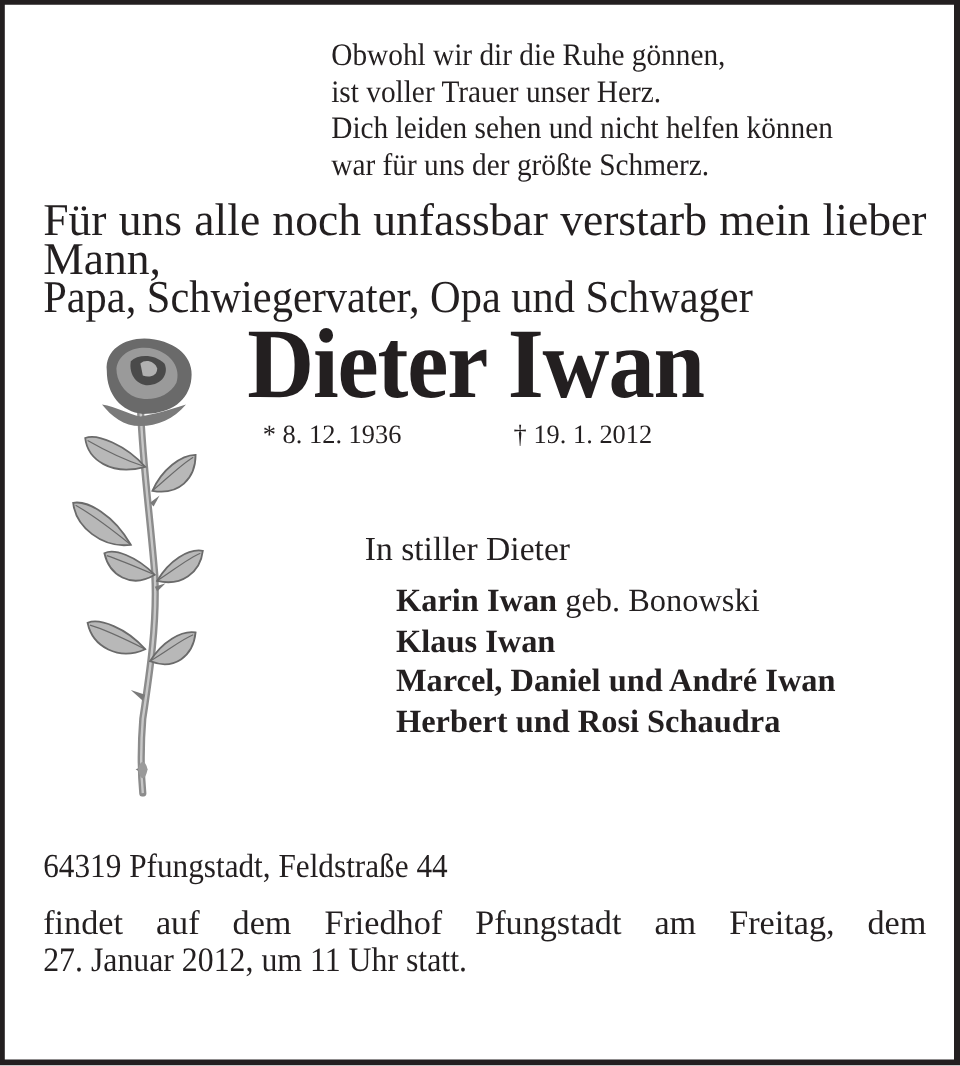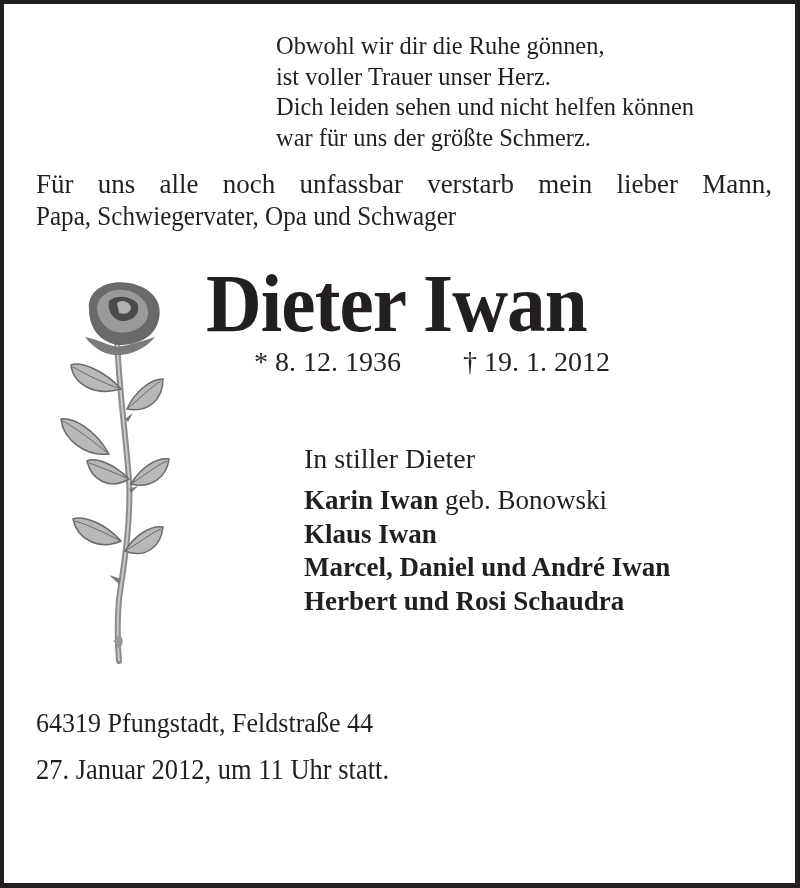--- a/index.html
+++ b/index.html
@@ -18,49 +18,49 @@
 
     .poem {
       position: absolute; left: 272px; top: 27px;
       font-size: 26px; line-height: 30.5px;
       transform-origin: 0 0; transform: scaleX(0.94);
     }
     .poem div { white-space: nowrap; }
 
     .intro {
       position: absolute; left: 32px; top: 164px; width: 736px;
-      font-size: 27px; line-height: 32px;
+      font-size: 38px; line-height: 32px;
     }
     .intro .justify { text-align: justify; text-align-last: justify; white-space: normal; }
     .intro .line2 { white-space: nowrap; transform-origin: 0 0; transform: scaleX(0.93); }
 
     .name {
       position: absolute; left: 202px; top: 251px;
       font-size: 83px; font-weight: bold; line-height: 96px;
       letter-spacing: -1px;
       transform-origin: 0 0; transform: scaleX(0.93);
     }
     .dates {
       position: absolute; left: 215px; top: 341px;
-      font-size: 28px; line-height: 34px; margin-left: 35px;
+      font-size: 22px; line-height: 34px;
     }
     .dates .birth { display: inline-block; width: 209px; }
 
     .rose { position: absolute; left: 55px; top: 275px; width: 112px; height: 385px; }
 
     .mourning {
       position: absolute; left: 300px; top: 438px;
       font-size: 28px; line-height: 34px;
     }
     .family {
       position: absolute; left: 300px; top: 480px;
       font-size: 27px; line-height: 33.5px;
     }
     .family div { white-space: nowrap; }
-    .family b { font-weight: bold; }
+    .family b { font-weight: bold; margin-left: 26px; }
 
     .address {
       position: absolute; left: 32px; top: 703px;
       font-size: 28px; line-height: 32px;
       transform-origin: 0 0; transform: scaleX(0.93);
     }
     .ceremony {
       position: absolute; left: 32px; top: 751px; width: 736px;
       font-size: 28.5px; line-height: 30.5px;
     }
@@ -134,16 +134,17 @@
   <div class="family">
     <div><b>Karin Iwan</b><span> geb. Bonowski</span></div>
     <div><b>Klaus Iwan</b></div>
     <div><b>Marcel, Daniel und André Iwan</b></div>
     <div><b>Herbert und Rosi Schaudra</b></div>
   </div>
 
   <div class="address abs">64319 Pfungstadt, Feldstraße 44</div>
 
   <div class="ceremony">
+    <div class="j">findet auf dem Friedhof Pfungstadt am Freitag, dem</div>
     <div class="last">27. Januar 2012, um 11 Uhr statt.</div>
   </div>
 
 </div>
 
 </body></html>

